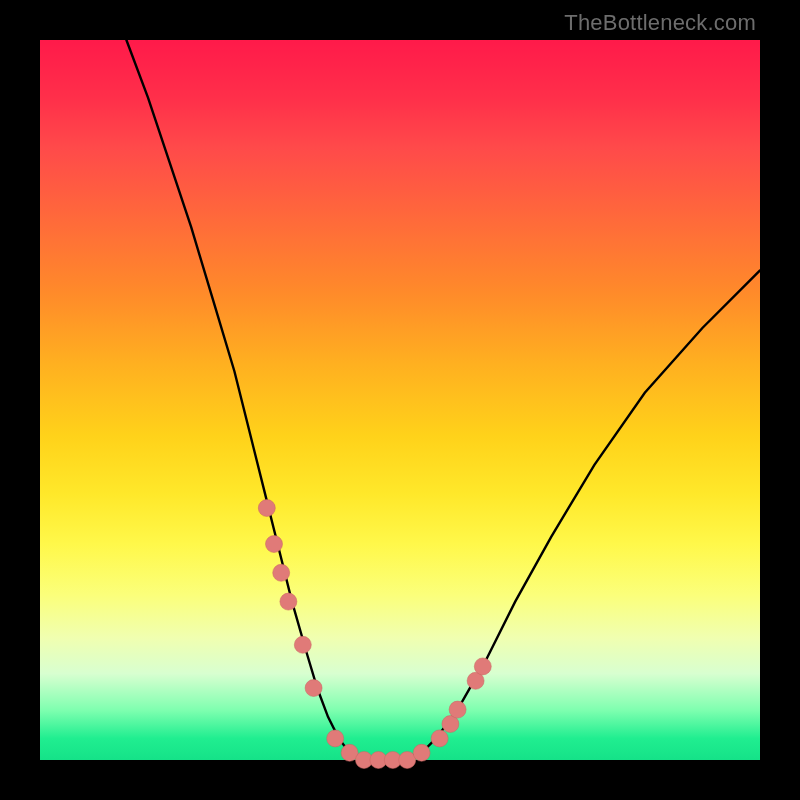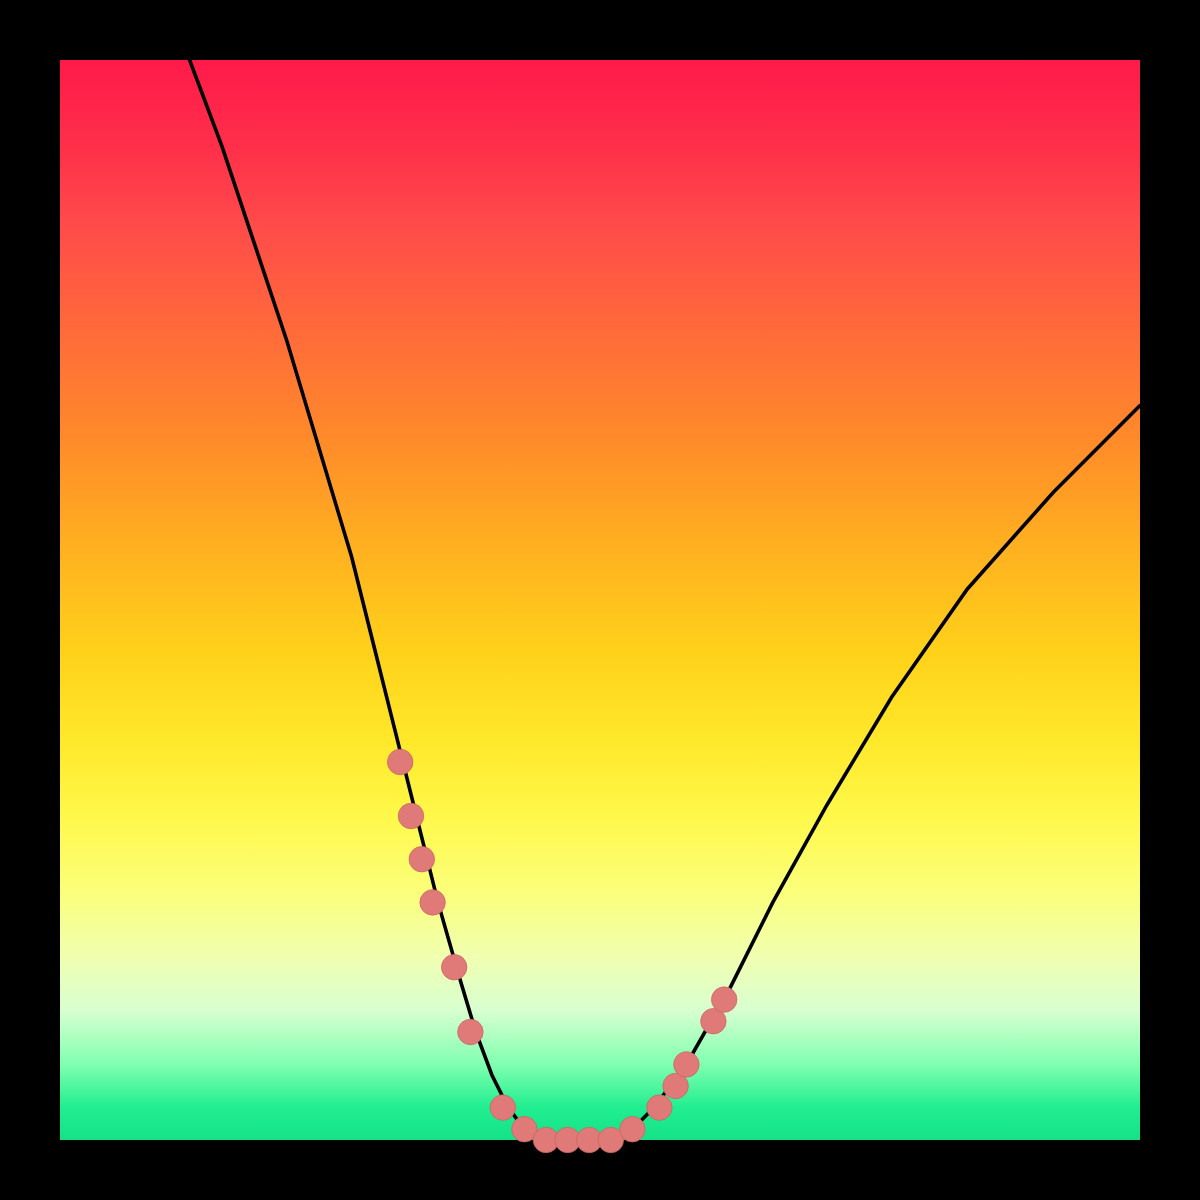--- a/index.html
+++ b/index.html
@@ -54,20 +54,21 @@
   .dot {
     fill: #e07a78;
     stroke: #c96460;
     stroke-width: 0.5;
   }
 </style>
 </head>
 <body>
 
 <div class="chart-wrap">
+  <div class="attribution">TheBottleneck.com</div>
   <div class="plot-area">
     <svg class="curve" viewBox="0 0 720 720" preserveAspectRatio="none">
       <path id="series-path" fill="none" stroke="#000" stroke-width="2.4" stroke-linecap="round" d="M86.40 0.00 L108.00 57.60 L129.60 122.40 L151.20 187.20 L172.80 259.20 L194.40 331.20 L208.80 388.80 L223.20 446.40 L237.60 504.00 L252.00 561.60 L266.40 612.00 L277.20 648.00 L288.00 676.80 L298.80 698.40 L309.60 712.80 L324.00 720.00 L338.40 720.00 L360.00 720.00 L381.60 712.80 L396.00 698.40 L417.60 669.60 L446.40 619.20 L475.20 561.60 L511.20 496.80 L554.40 424.80 L604.80 352.80 L662.40 288.00 L720.00 230.40"></path>
       <g id="dots">
           <circle cx="226.80" cy="468.00" r="8.5" class="dot"></circle>
           <circle cx="234.00" cy="504.00" r="8.5" class="dot"></circle>
           <circle cx="241.20" cy="532.80" r="8.5" class="dot"></circle>
           <circle cx="248.40" cy="561.60" r="8.5" class="dot"></circle>
           <circle cx="262.80" cy="604.80" r="8.5" class="dot"></circle>
           <circle cx="273.60" cy="648.00" r="8.5" class="dot"></circle>

